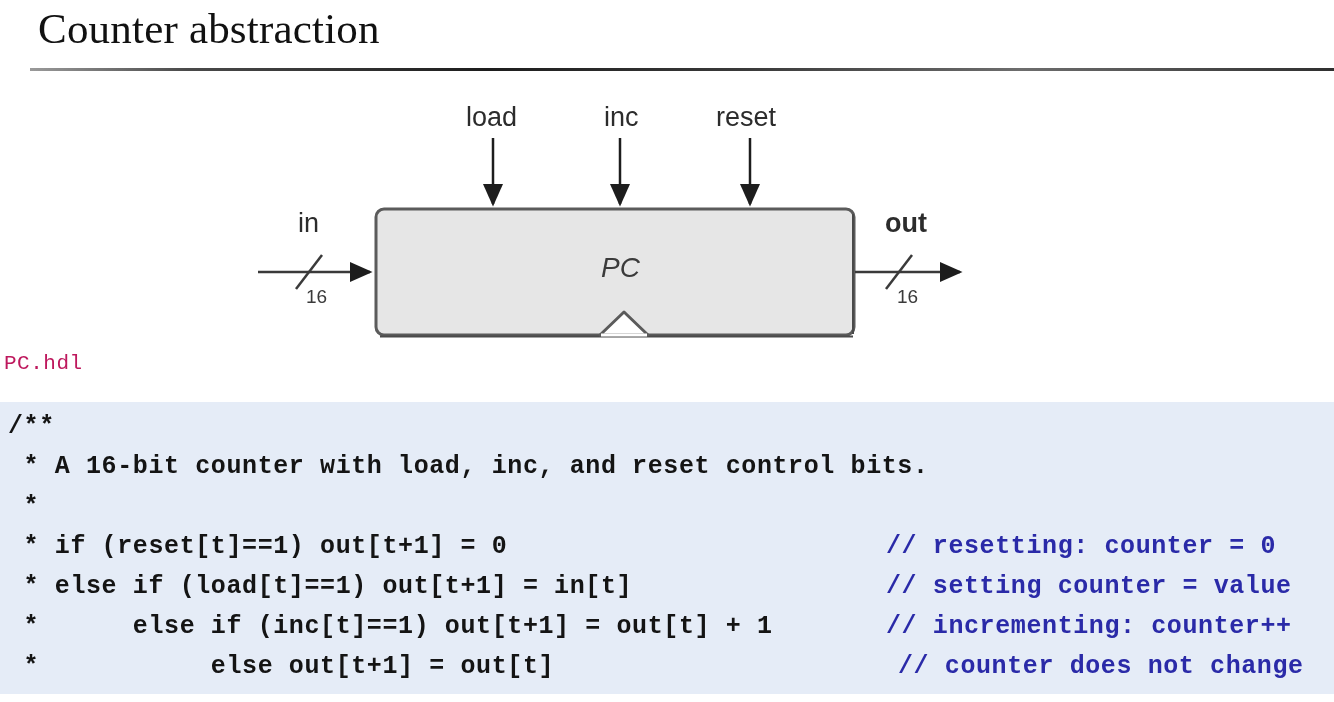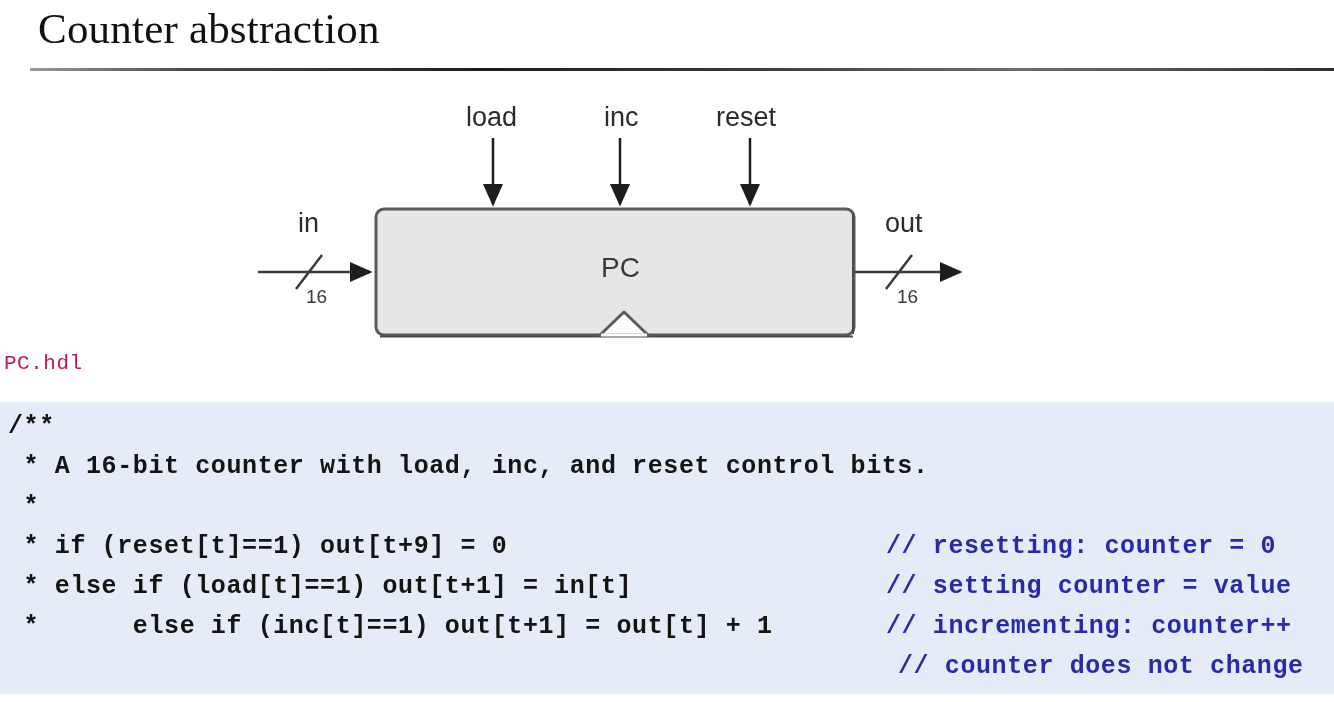--- a/index.html
+++ b/index.html
@@ -151,46 +151,47 @@
       <line x1="258" y1="184" x2="370" y2="184" stroke="#3a3a3a" stroke-width="2.5" marker-end="url(#arrowhead)"></line>
       <line x1="296" y1="201" x2="322" y2="167" stroke="#3a3a3a" stroke-width="2.5"></line>
     </g>
 
     <g>
       <line x1="855" y1="184" x2="960" y2="184" stroke="#3a3a3a" stroke-width="2.5" marker-end="url(#arrowhead)"></line>
       <line x1="886" y1="201" x2="912" y2="167" stroke="#3a3a3a" stroke-width="2.5"></line>
     </g>
   </svg>
 
-  <div id="pc-label" style="left:601px; top:164px;">PC</div>
+  <div id="pc-label" style="left:601px; top:164px;font-style:italic;">PC</div>
 
   <div class="dlabel port-label" style="left:466px; top:14px;">load</div>
   <div class="dlabel port-label" style="left:604px; top:14px;">inc</div>
   <div class="dlabel port-label" style="left:716px; top:14px;">reset</div>
 
   <div class="dlabel port-label" style="left:298px; top:120px;">in</div>
   <div class="dlabel width-label" style="left:306px; top:198px;">16</div>
 
-  <div class="dlabel port-label" style="left:885px; top:120px;">out</div>
+  <div class="dlabel port-label" style="left:885px; top:120px;font-weight:bold;">out</div>
   <div class="dlabel width-label" style="left:897px; top:198px;">16</div>
 </div>
 
 <div id="file-name">PC.hdl</div>
 
 <div id="code-block">
   <div id="code-inner">
 
     <div class="code-line" style="top:10px;">/**</div>
     <div class="code-line" style="top:50px;"> * A 16-bit counter with load, inc, and reset control bits.</div>
     <div class="code-line" style="top:90px;"> *</div>
 
-    <div class="code-line" style="top:130px;"> * if (reset[t]==1) out[t+9] = 0</div>
+    <div class="code-line" style="top:130px;"> * if (reset[t]==1) out[t+1] = 0</div>
     <div class="code-comment" style="top:130px;">// resetting: counter = 0</div>
 
     <div class="code-line" style="top:170px;"> * else if (load[t]==1) out[t+1] = in[t]</div>
     <div class="code-comment" style="top:170px;">// setting counter = value</div>
 
     <div class="code-line" style="top:210px;"> *      else if (inc[t]==1) out[t+1] = out[t] + 1</div>
     <div class="code-comment" style="top:210px;">// incrementing: counter++</div>
 
+    <div class="code-line" style="top:250px;"> *           else out[t+1] = out[t]</div>
     <div class="code-comment" style="top:250px;margin-left:12px;">// counter does not change</div>
   </div>
 </div>
 
 </body></html>

